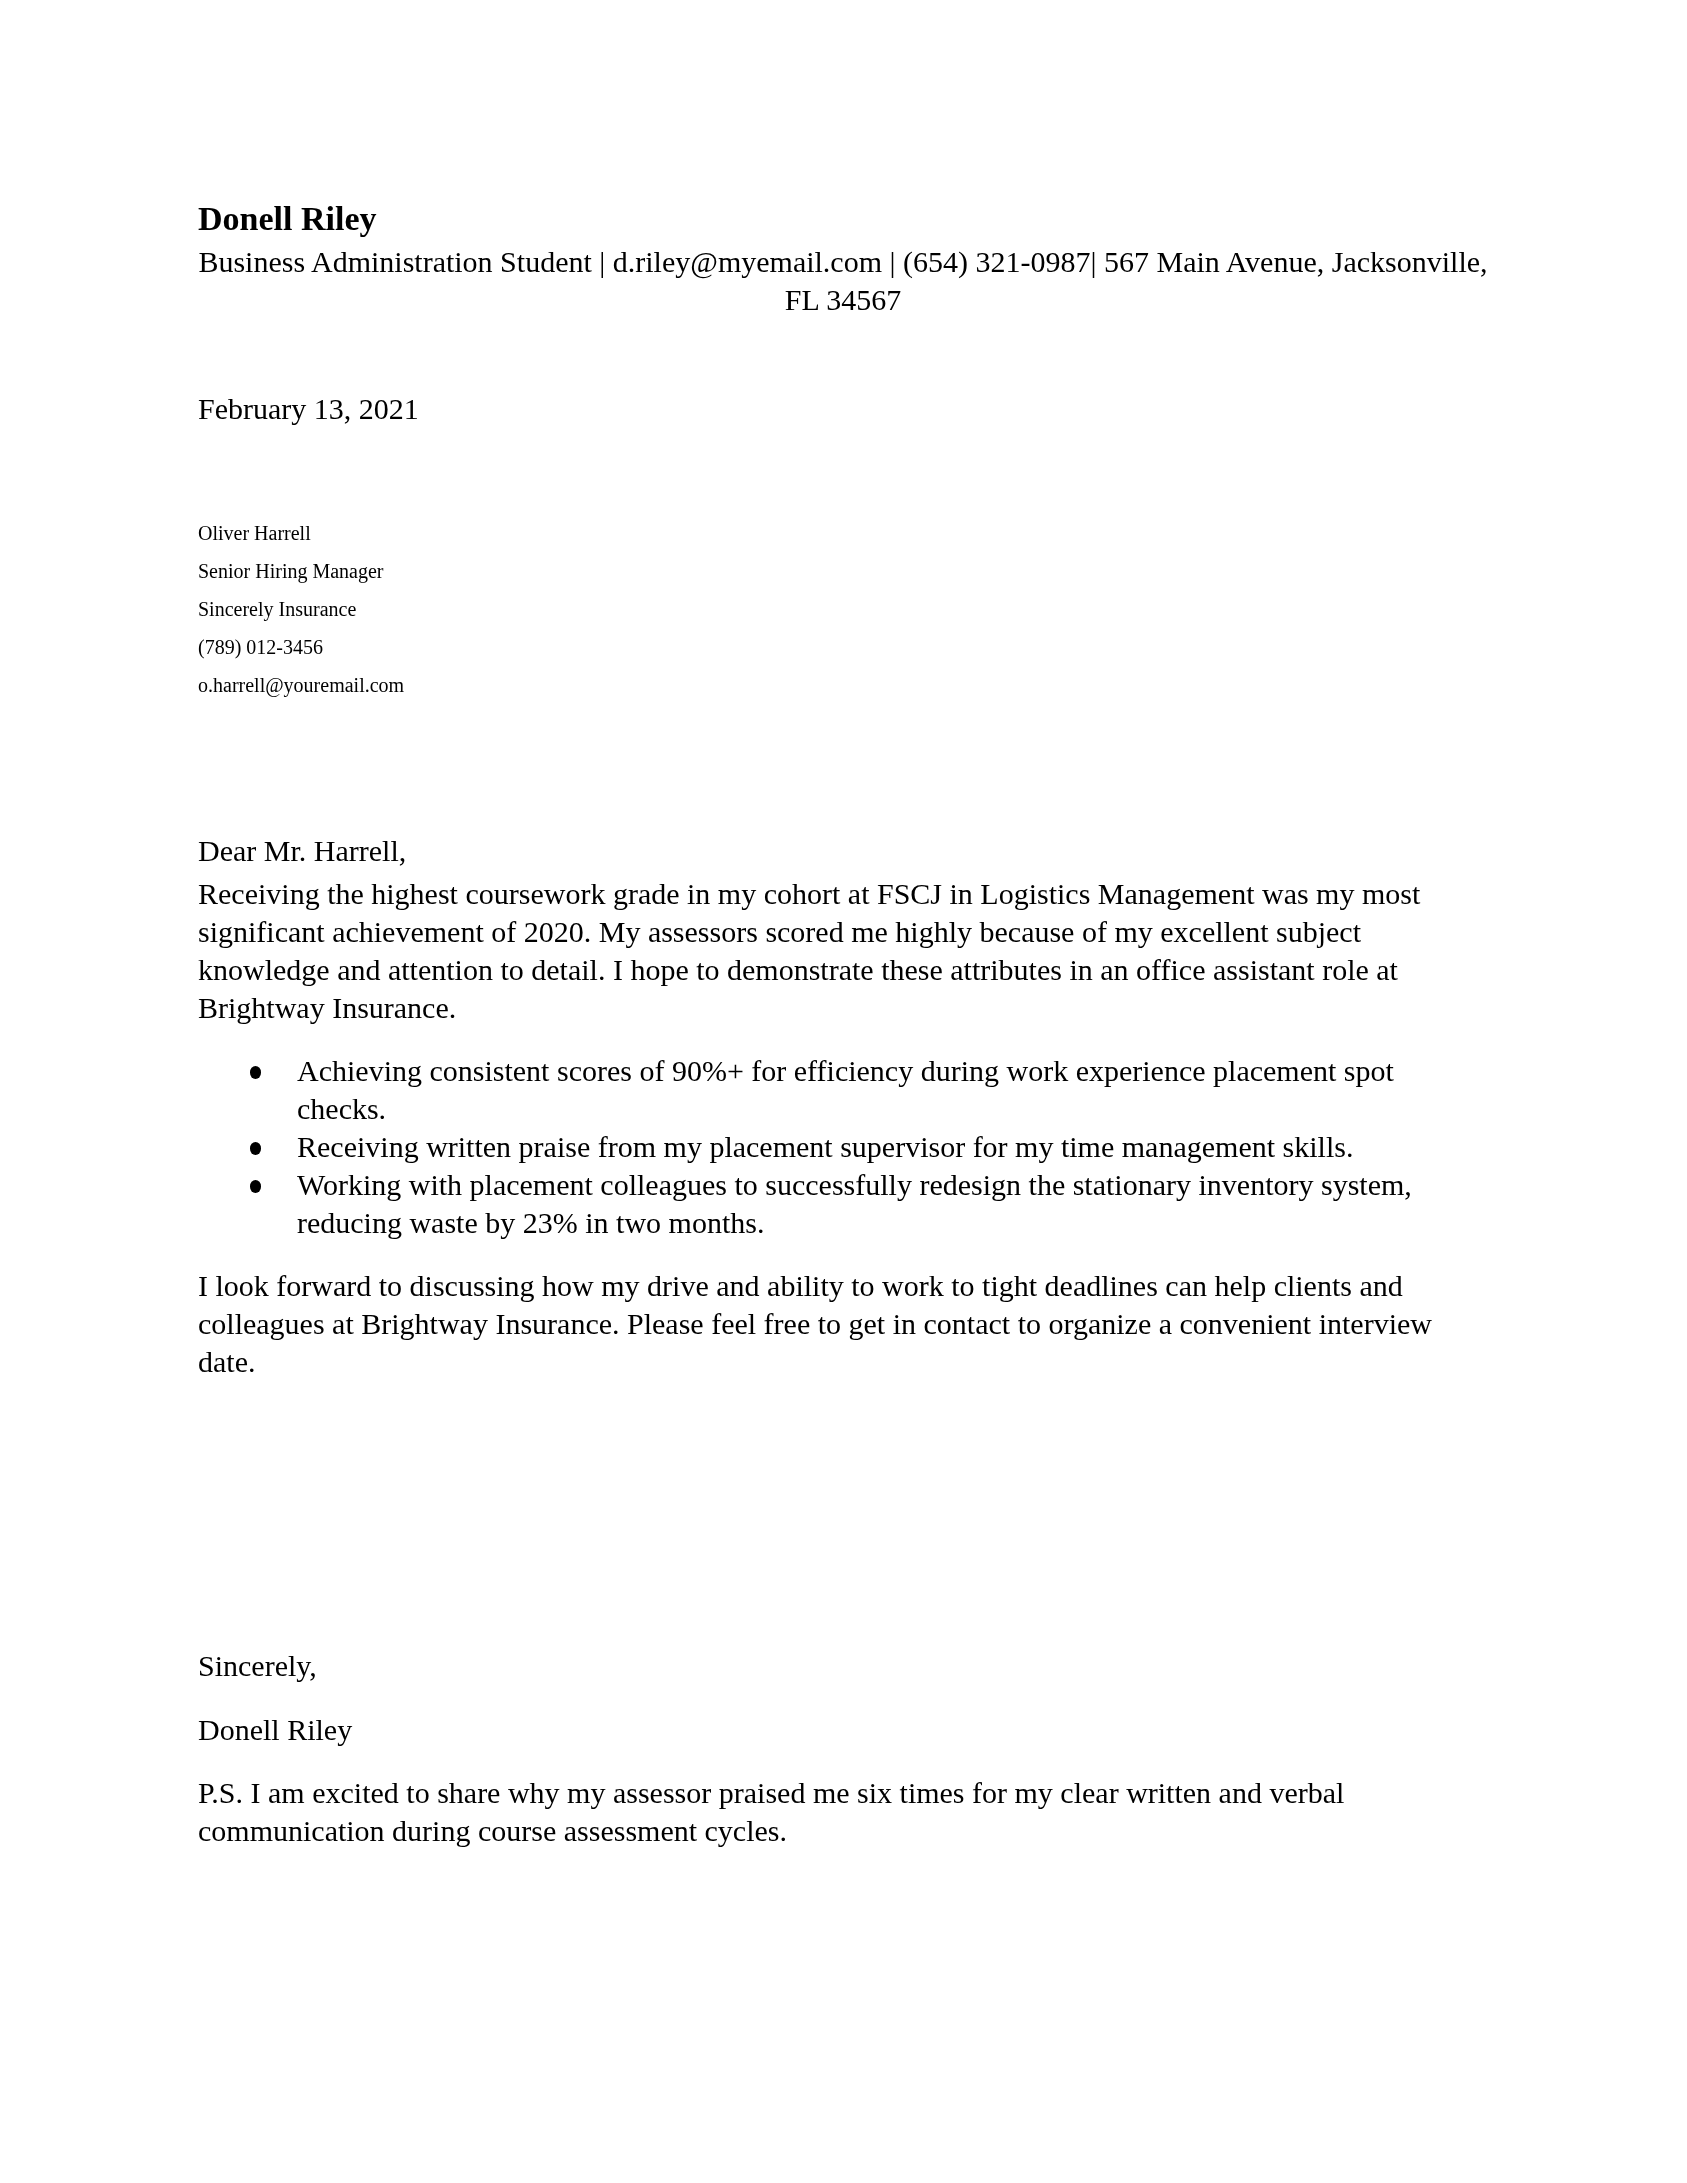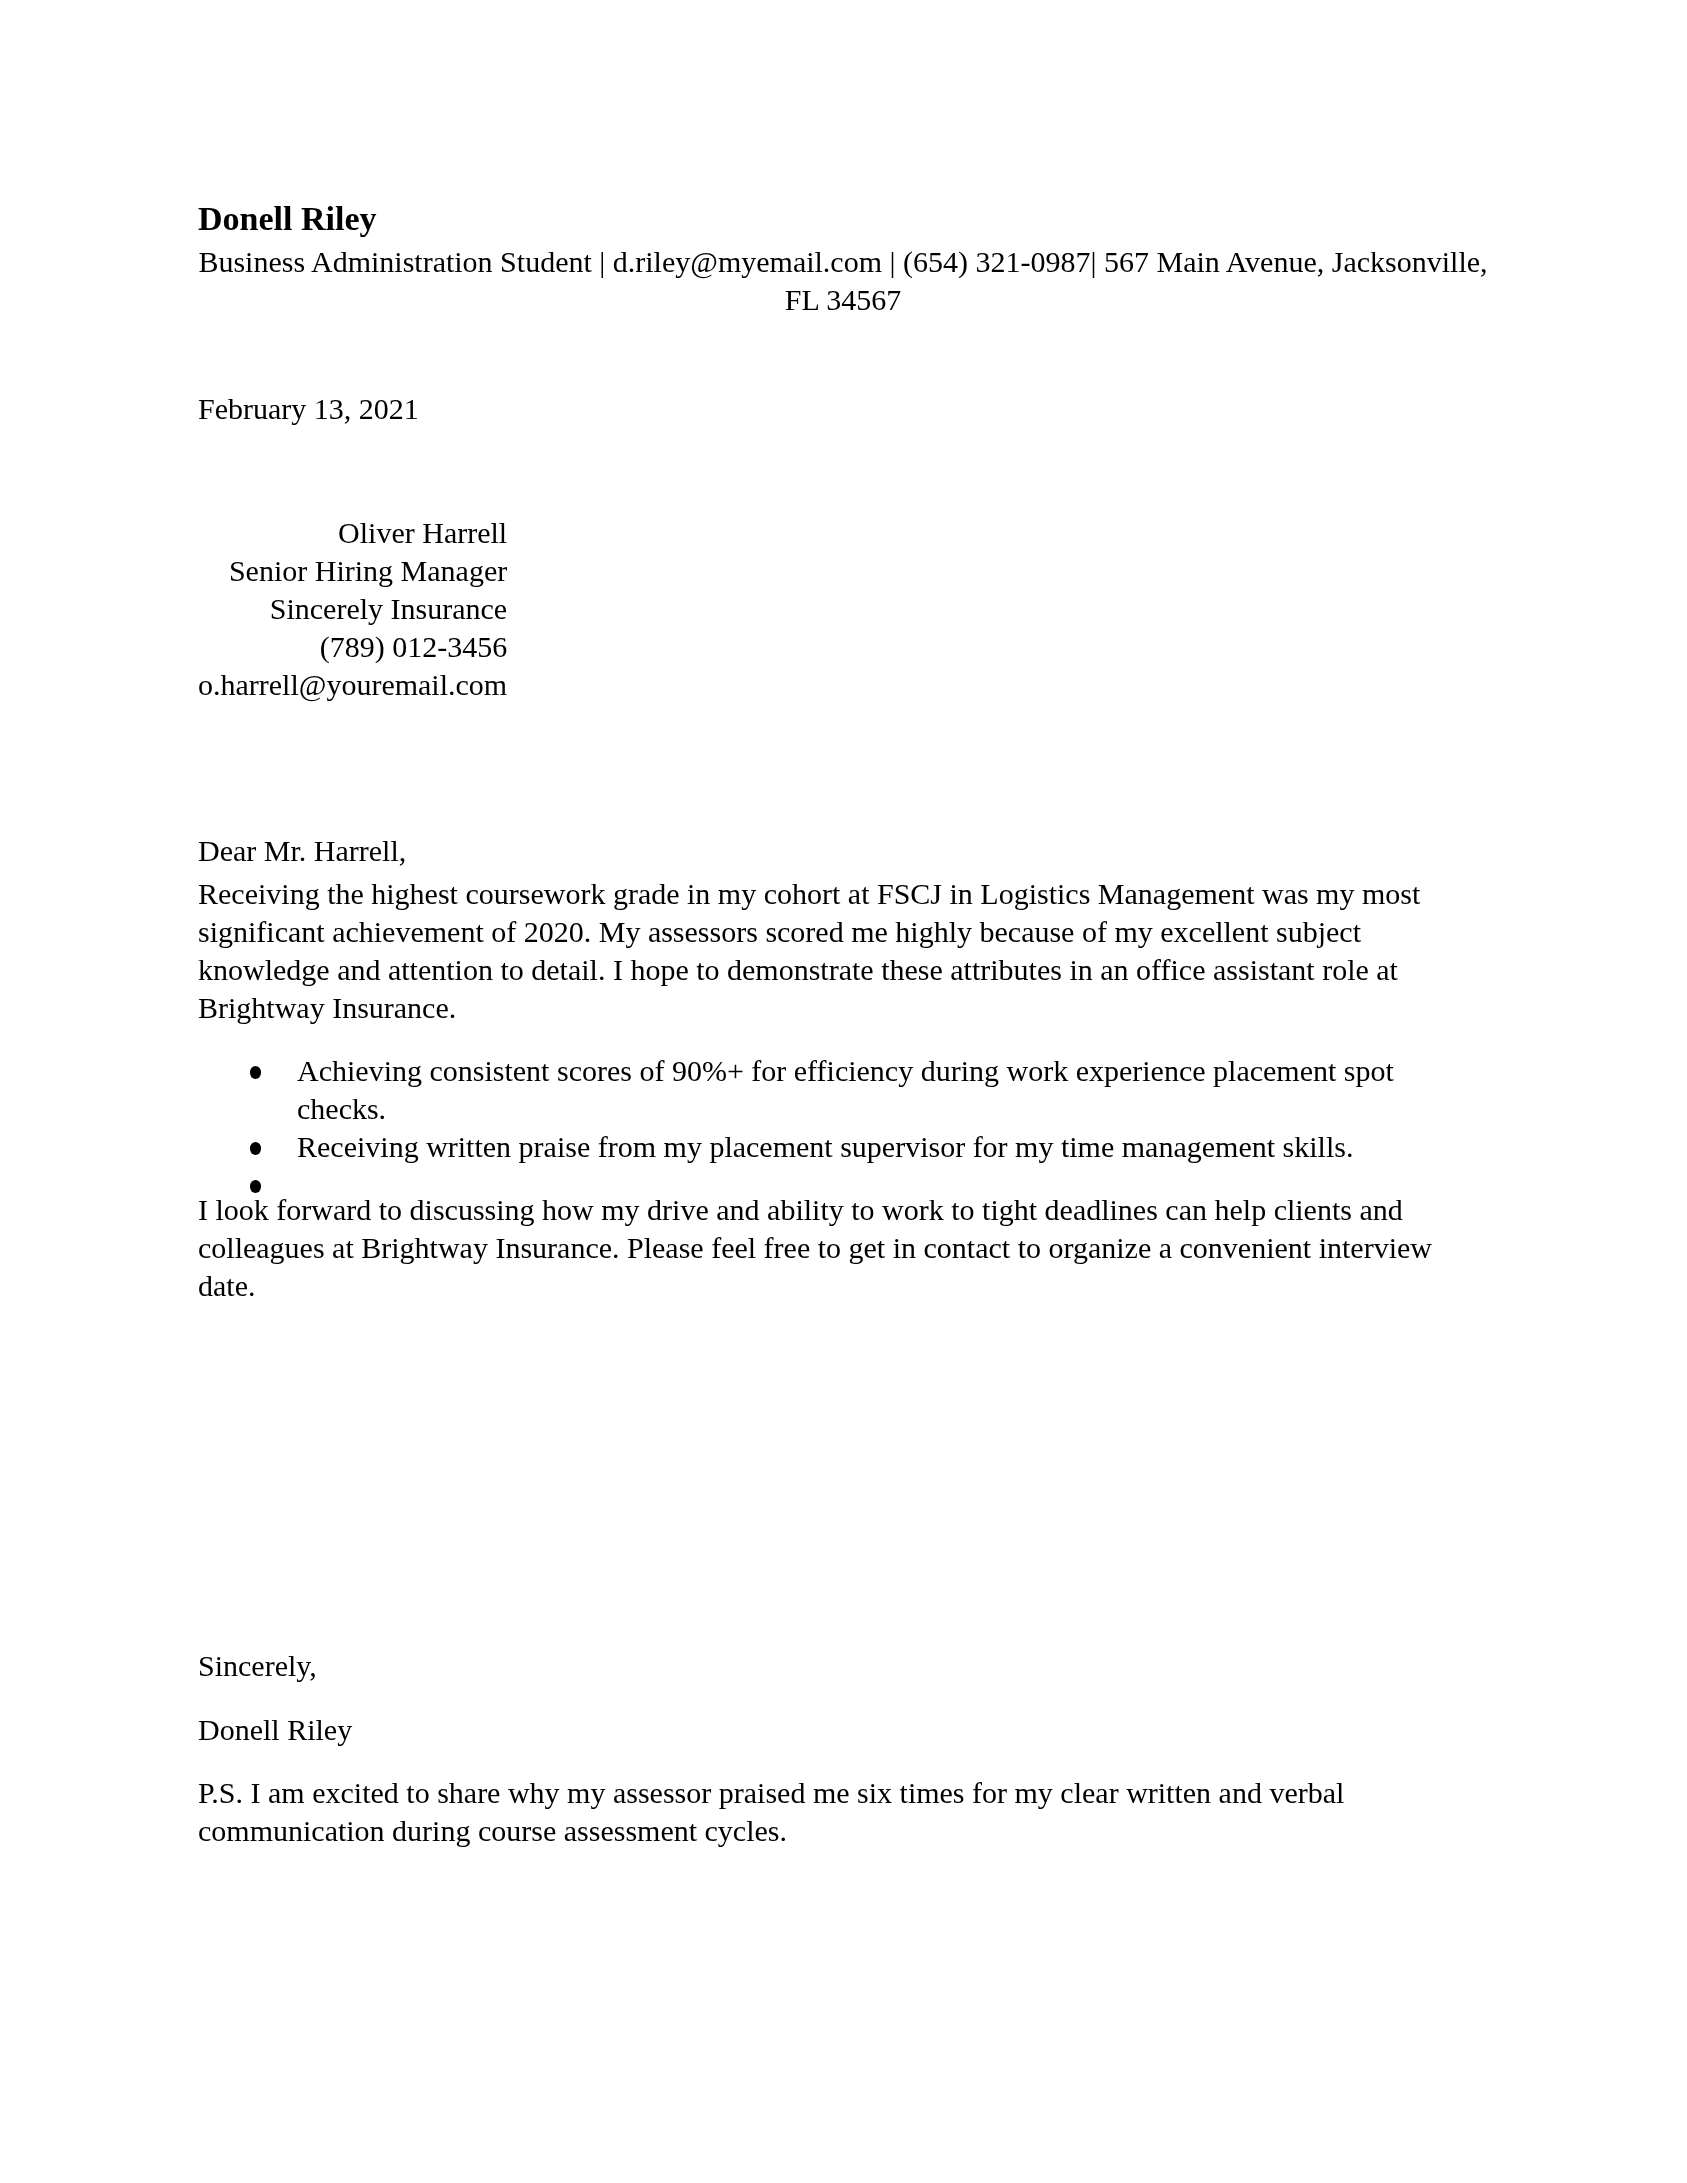--- a/index.html
+++ b/index.html
@@ -43,23 +43,22 @@
       position: absolute;
       top: 390px;
       left: 0;
       font-size: 30px;
       line-height: 38px;
     }
     .recipient {
       position: absolute;
       top: 514px;
       left: 0;
-      font-size: 30px;
+      font-size: 20px;
       line-height: 38px;
-      text-align: right;
     }
     .recipient div { white-space: nowrap; }
     .salutation {
       position: absolute;
       top: 832px;
       left: 0;
       font-size: 30px;
       line-height: 38px;
     }
     .body-block {
@@ -140,20 +139,21 @@
       <li>
         <span class="bullet-dot"></span>
         <span>Achieving consistent scores of 90%+ for efficiency during work experience placement spot checks.</span>
       </li>
       <li>
         <span class="bullet-dot"></span>
         <span>Receiving written praise from my placement supervisor for my time management skills.</span>
       </li>
       <li>
         <span class="bullet-dot"></span>
+        <span>Working with placement colleagues to successfully redesign the stationary inventory system, reducing waste by 23% in two months.</span>
       </li>
     </ul>
     <p>I look forward to discussing how my drive and ability to work to tight deadlines can help clients and colleagues at Brightway Insurance. Please feel free to get in contact to organize a convenient interview date.</p>
   </div>
 
   <div class="closing">Sincerely,</div>
   <div class="signature">Donell Riley</div>
   <div class="postscript">P.S. I am excited to share why my assessor praised me six times for my clear written and verbal communication during course assessment cycles.</div>
 
 </div>

